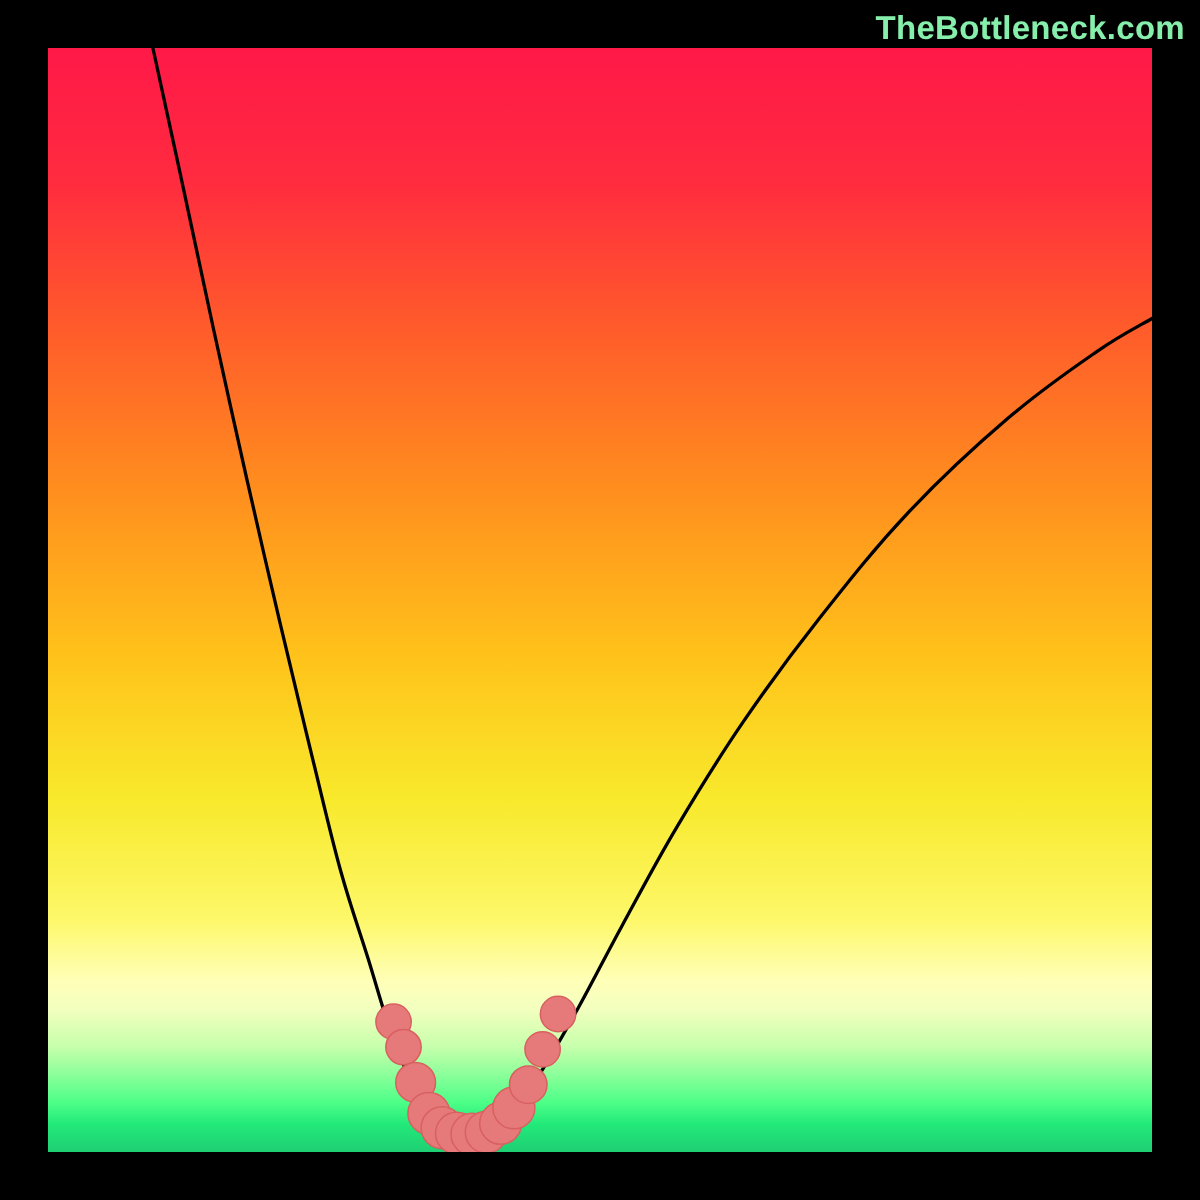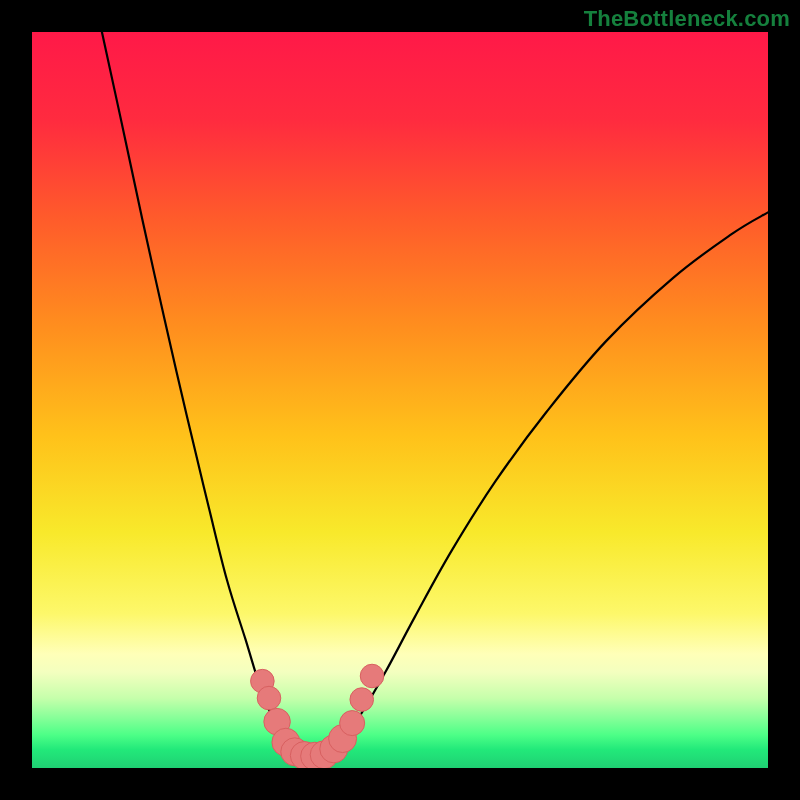--- a/index.html
+++ b/index.html
@@ -22,21 +22,21 @@
     position: absolute;
     inset: 0;
   }
   .watermark {
     position: absolute;
     top: 6px;
     right: 10px;
     font-family: Arial, Helvetica, sans-serif;
     font-size: 22px;
     font-weight: 600;
-    color: #15803d;
+    color: #86efac;
     letter-spacing: 0.2px;
     user-select: none;
   }
   svg { position: absolute; inset: 0; }
 </style>
 </head>
 <body>
 
 <div class="frame">
   <div class="plot-area">

